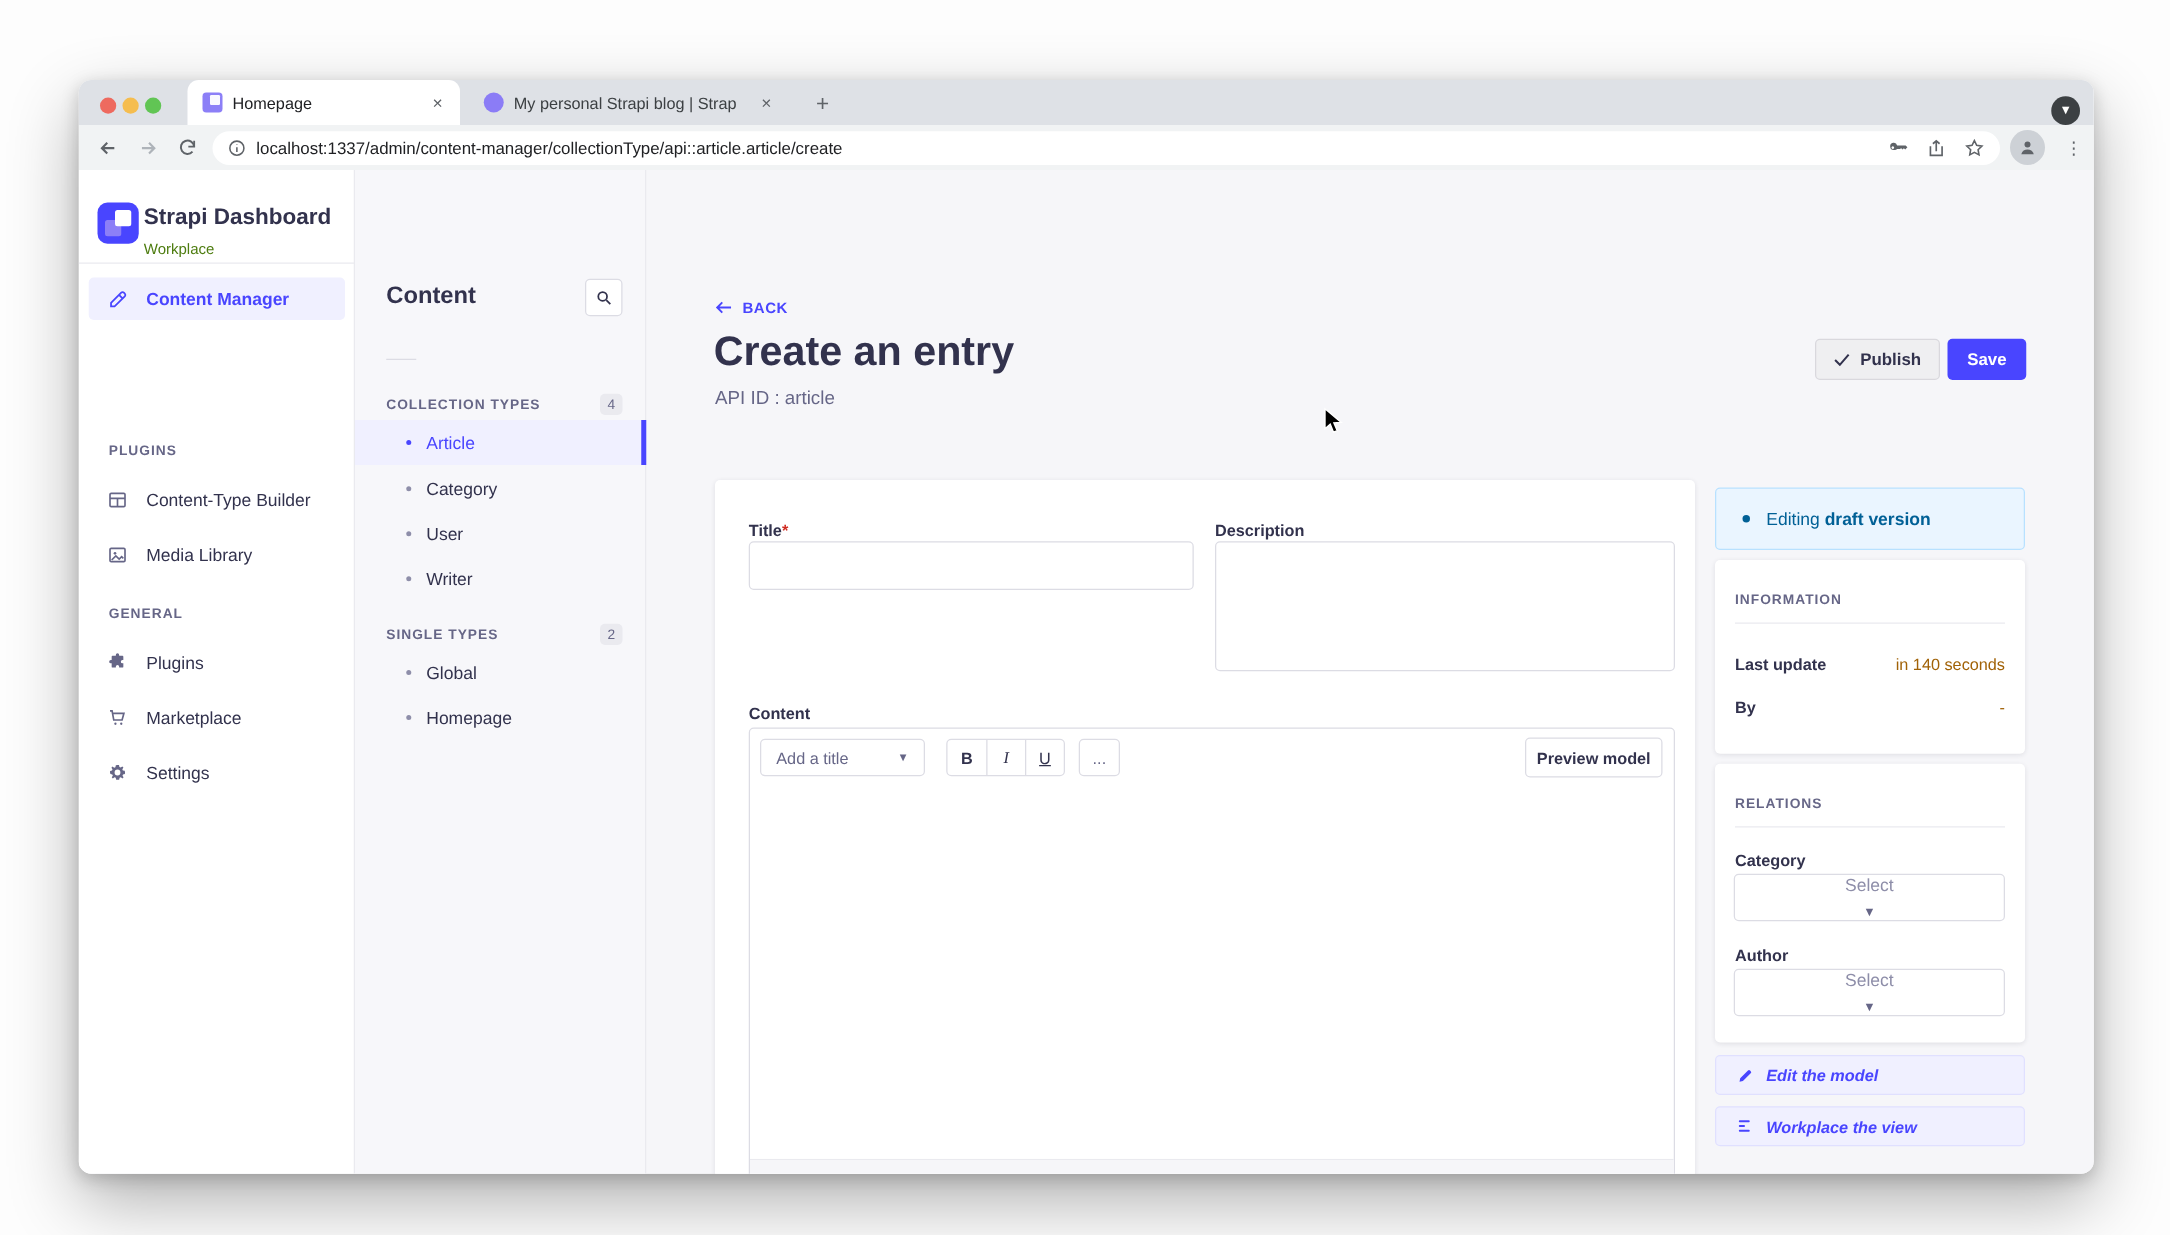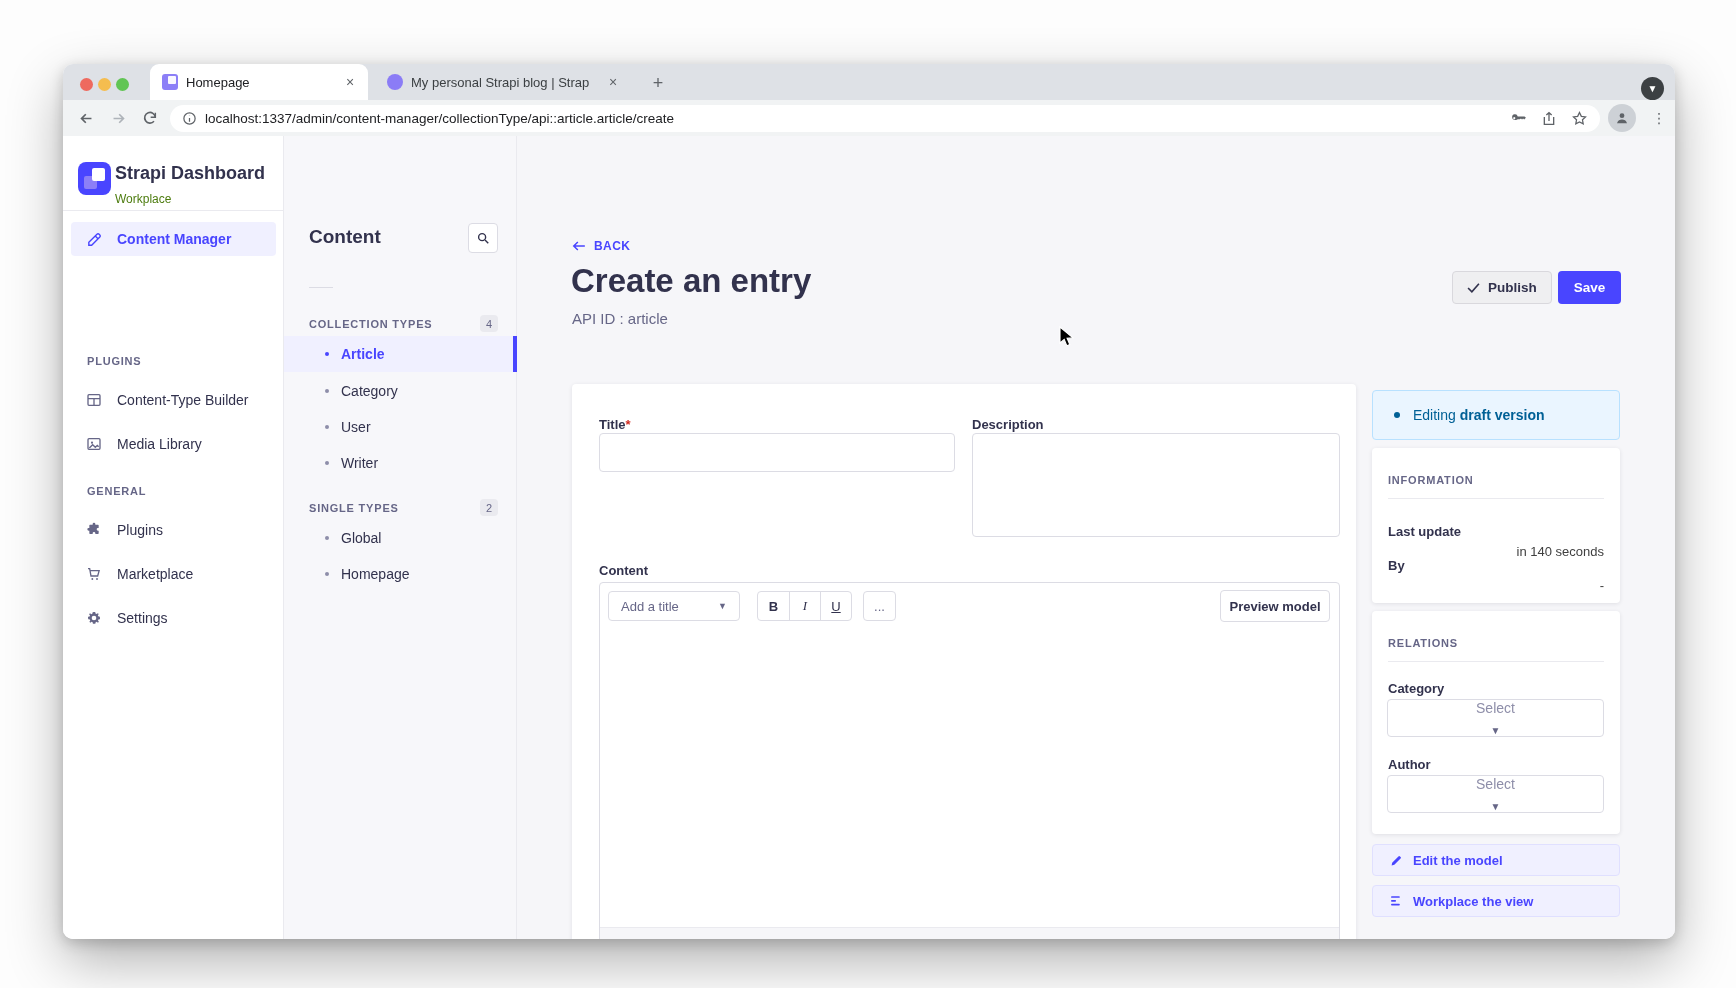--- a/index.html
+++ b/index.html
@@ -52,21 +52,21 @@
 
   
   .subnav { position:absolute; left:221px; top:0; width:233px; height:803px; background:#f7f7fa; border-right:1px solid #eaeaef; }
   .subnav-title { position:absolute; left:25px; top:90px; font-size:19px; font-weight:bold; color:#32324d; }
   .searchbtn { position:absolute; left:184px; top:87px; width:30px; height:30px; background:#fff; border:1px solid #dcdce4; border-radius:4px; color:#32324d; display:flex; align-items:center; justify-content:center; }
   .minidiv { position:absolute; left:25px; top:151px; width:24px; height:1px; background:#dcdce4; }
   .sublabel { position:absolute; left:25px; font-size:11px; font-weight:bold; letter-spacing:.8px; color:#666687; }
   .badge { position:absolute; left:196px; width:18px; height:17px; background:#eaeaef; border-radius:4px; color:#666687; font-size:11px; display:flex; align-items:center; justify-content:center; }
   .subrow { position:absolute; left:0; width:233px; height:36px; display:flex; align-items:center; gap:12px; padding-left:41px; font-size:14px; color:#32324d; }
   .subrow .dot { width:4px; height:4px; border-radius:50%; background:#8e8ea9; }
-  .subrow.sel { background:#f0f0ff; color:#4945ff; font-weight:bold; }
+  .subrow.sel { background:#f0f0ff; color:#4945ff; font-weight:normal; }
   .subrow.sel .dot { background:#4945ff; }
   .subrow.sel::after { content:""; position:absolute; right:0; top:0; width:4px; height:36px; background:#4945ff; }
 
   
   .backlink { position:absolute; left:509px; top:103px; display:flex; align-items:center; gap:8px; font-size:12px; font-weight:bold; letter-spacing:.4px; color:#4945ff; }
   .pagetitle { position:absolute; left:508px; top:126px; font-size:33px; font-weight:bold; color:#32324d; }
   .pagesub { position:absolute; left:509px; top:174px; font-size:15px; color:#666687; }
   .btn-publish { position:absolute; left:1389px; top:135px; width:100px; height:33px; background:#efeff1; border:1px solid #d9d8dd; border-radius:4px; display:flex; align-items:center; justify-content:center; gap:8px; font-size:13.5px; font-weight:bold; color:#32324d; }
   .btn-save { position:absolute; left:1495px; top:135px; width:63px; height:33px; background:#4945ff; border-radius:4px; display:flex; align-items:center; justify-content:center; font-size:13.5px; font-weight:bold; color:#fff; }
 
@@ -87,24 +87,24 @@
 
   
   .draftbox { position:absolute; left:1309px; top:254px; width:248px; height:50px; background:#eaf5ff; border:1px solid #b8e1ff; border-radius:4px; display:flex; align-items:center; gap:13px; padding-left:21px; font-size:14px; color:#006096; }
   .draftbox .bdot { width:6px; height:6px; border-radius:50%; background:#006096; }
   .infocard { left:1309px; top:312px; width:248px; height:155px; }
   .relcard { left:1309px; top:475px; width:248px; height:223px; }
   .plabel { position:absolute; left:16px; font-size:11px; font-weight:bold; letter-spacing:.8px; color:#666687; }
   .pdiv { position:absolute; left:16px; width:216px; height:1px; background:#eaeaef; }
   .krow { position:absolute; left:16px; width:216px; display:flex; justify-content:space-between; font-size:13px; }
   .krow .k { font-weight:bold; color:#32324d; }
-  .krow .v { color:#404040;margin-top:20px; }
+  .krow .v { color:#a16207; }
   .selbox { position:absolute; left:15px; width:217px; height:38px; background:#fff; border:1px solid #dcdce4; border-radius:4px; display:flex; align-items:center; justify-content:space-between; padding:0 14px; font-size:14px; color:#8e8ea9;flex-direction:column; }
   .selbox .chev { color:#666687; font-size:10px; }
-  .panelbtn { position:absolute; left:1309px; width:248px; height:32px; background:#f0f0ff; border:1px solid #e0e0ff; border-radius:4px; display:flex; align-items:center; gap:10px; padding-left:17px; font-size:13px; font-weight:bold; color:#4945ff; }
+  .panelbtn { position:absolute; left:1309px; width:248px; height:32px; background:#f0f0ff; border:1px solid #e0e0ff; border-radius:4px; display:flex; align-items:center; gap:10px; padding-left:17px; font-size:13px; font-weight:bold; color:#4945ff;font-style:italic; }
 
   .cursor { position:absolute; left:996px; top:190px; }
 </style>
 </head>
 <body>
 
 <div class="stage">
   <div class="window">
 
     <div class="tabstrip">

